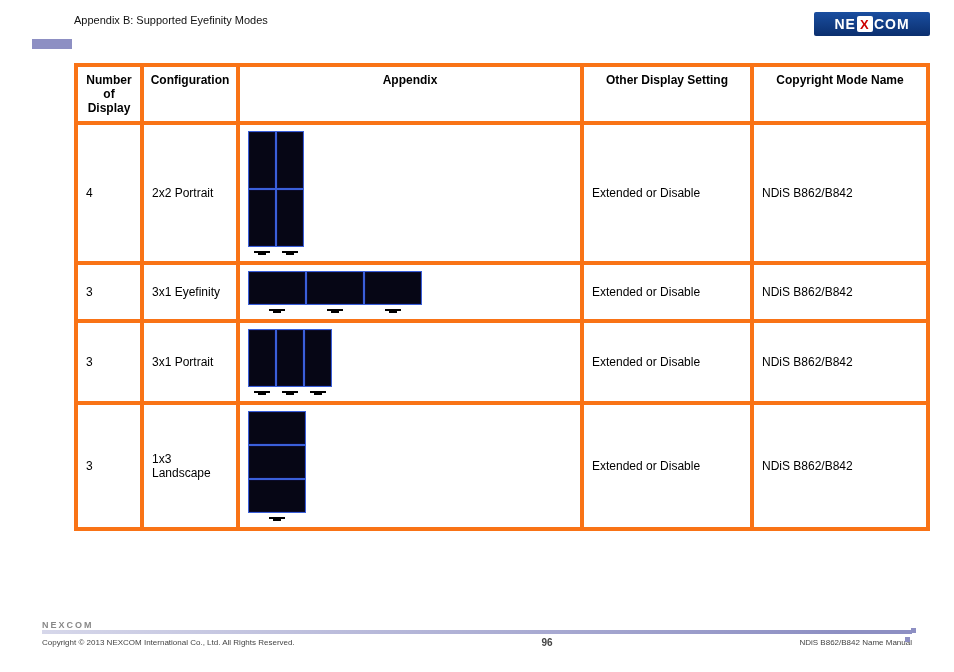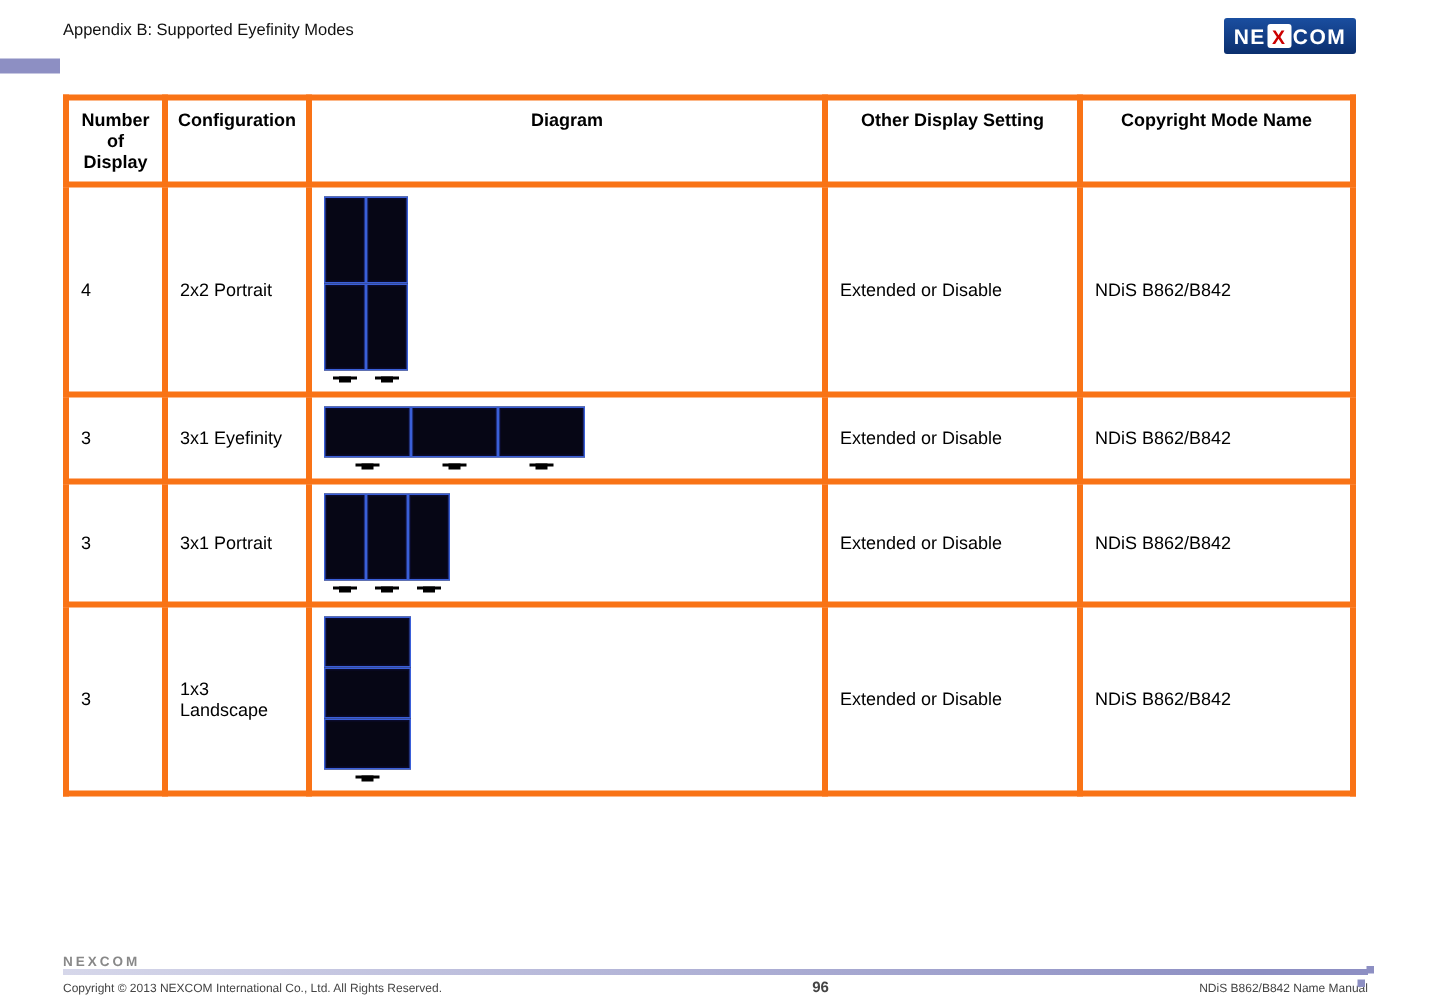--- a/index.html
+++ b/index.html
@@ -6,35 +6,36 @@
   html, body { margin:0; padding:0; }
   body {
     width: 954px;
     height: 672px;
     font-family: Arial, Helvetica, sans-serif;
     color: #000;
     position: relative;
     background: #fff;
   }
   .page {
-    padding: 12px 50px 0 42px;
+    padding: 12px 24px 0 42px;
+    margin-left: 32px;
   }
   .header-row {
     display: flex;
     justify-content: space-between;
     align-items: flex-start;
     margin-bottom: 3px;
   }
   .appendix {
     font-size: 11px;
     color: #111;
     padding-top: 2px;
   }
   .logo {
-    width: 88px;
+    width: 116px;
     height: 24px;
     background: linear-gradient(#1a4ea0 0%, #0b2f6e 100%);
     border-radius: 2px;
     display:flex;
     align-items:center;
     justify-content:center;
     gap:0;
     color:#fff;
     font-weight:bold;
     font-size:14px;
@@ -104,21 +105,21 @@
     margin: 0 auto;
   }
   .stand:after {
     content:"";
     display:block;
     width:16px; height:2px; background:#000;
     margin-left:-4px; margin-top:4px;
   }
   .footer {
     position:absolute;
-    left:42px; right:42px; bottom:8px;
+    left:42px; right:42px; bottom:24px;
   }
   .footer-line {
     height:4px;
     background: linear-gradient(to right, #d6d7ea 0%, #8d8fc3 92%, #8d8fc3 100%);
     margin-bottom:3px;
     position:relative;
   }
   .footer-logo {
     font-size:9px;
     letter-spacing:2px;
@@ -174,21 +175,21 @@
       <col class="col-num">
         <col class="col-conf">
         <col class="col-diag">
         <col class="col-other">
         <col class="col-mode">
     </colgroup>
     <thead>
       <tr>
         <th>Number of Display</th>
         <th>Configuration</th>
-        <th>Diagram</th>
+        <th>Appendix</th>
         <th>Other Display Setting</th>
         <th>Copyright Mode Name</th>
       </tr>
     </thead>
     <tbody>
       <tr>
         <td>4</td>
         <td>2x2 Portrait</td>
         <td class="diagram-cell">
           <div>

